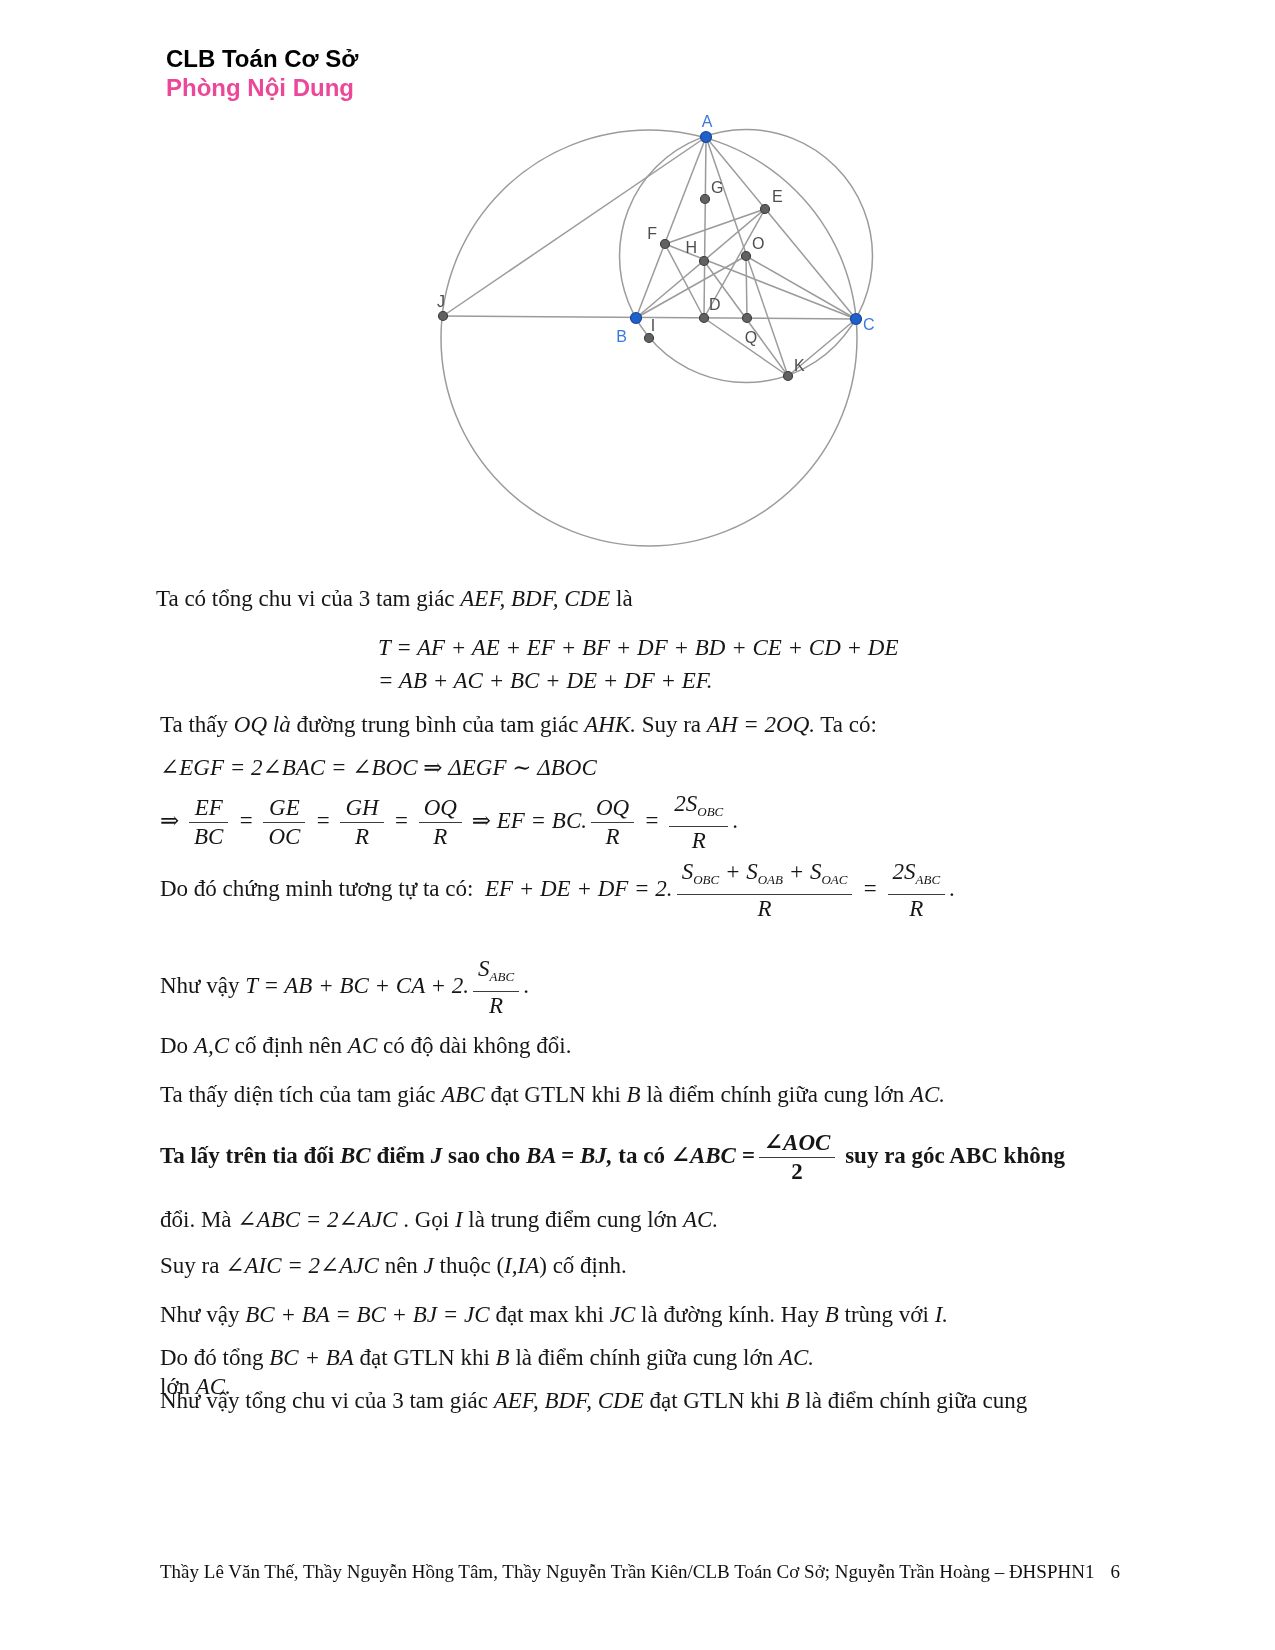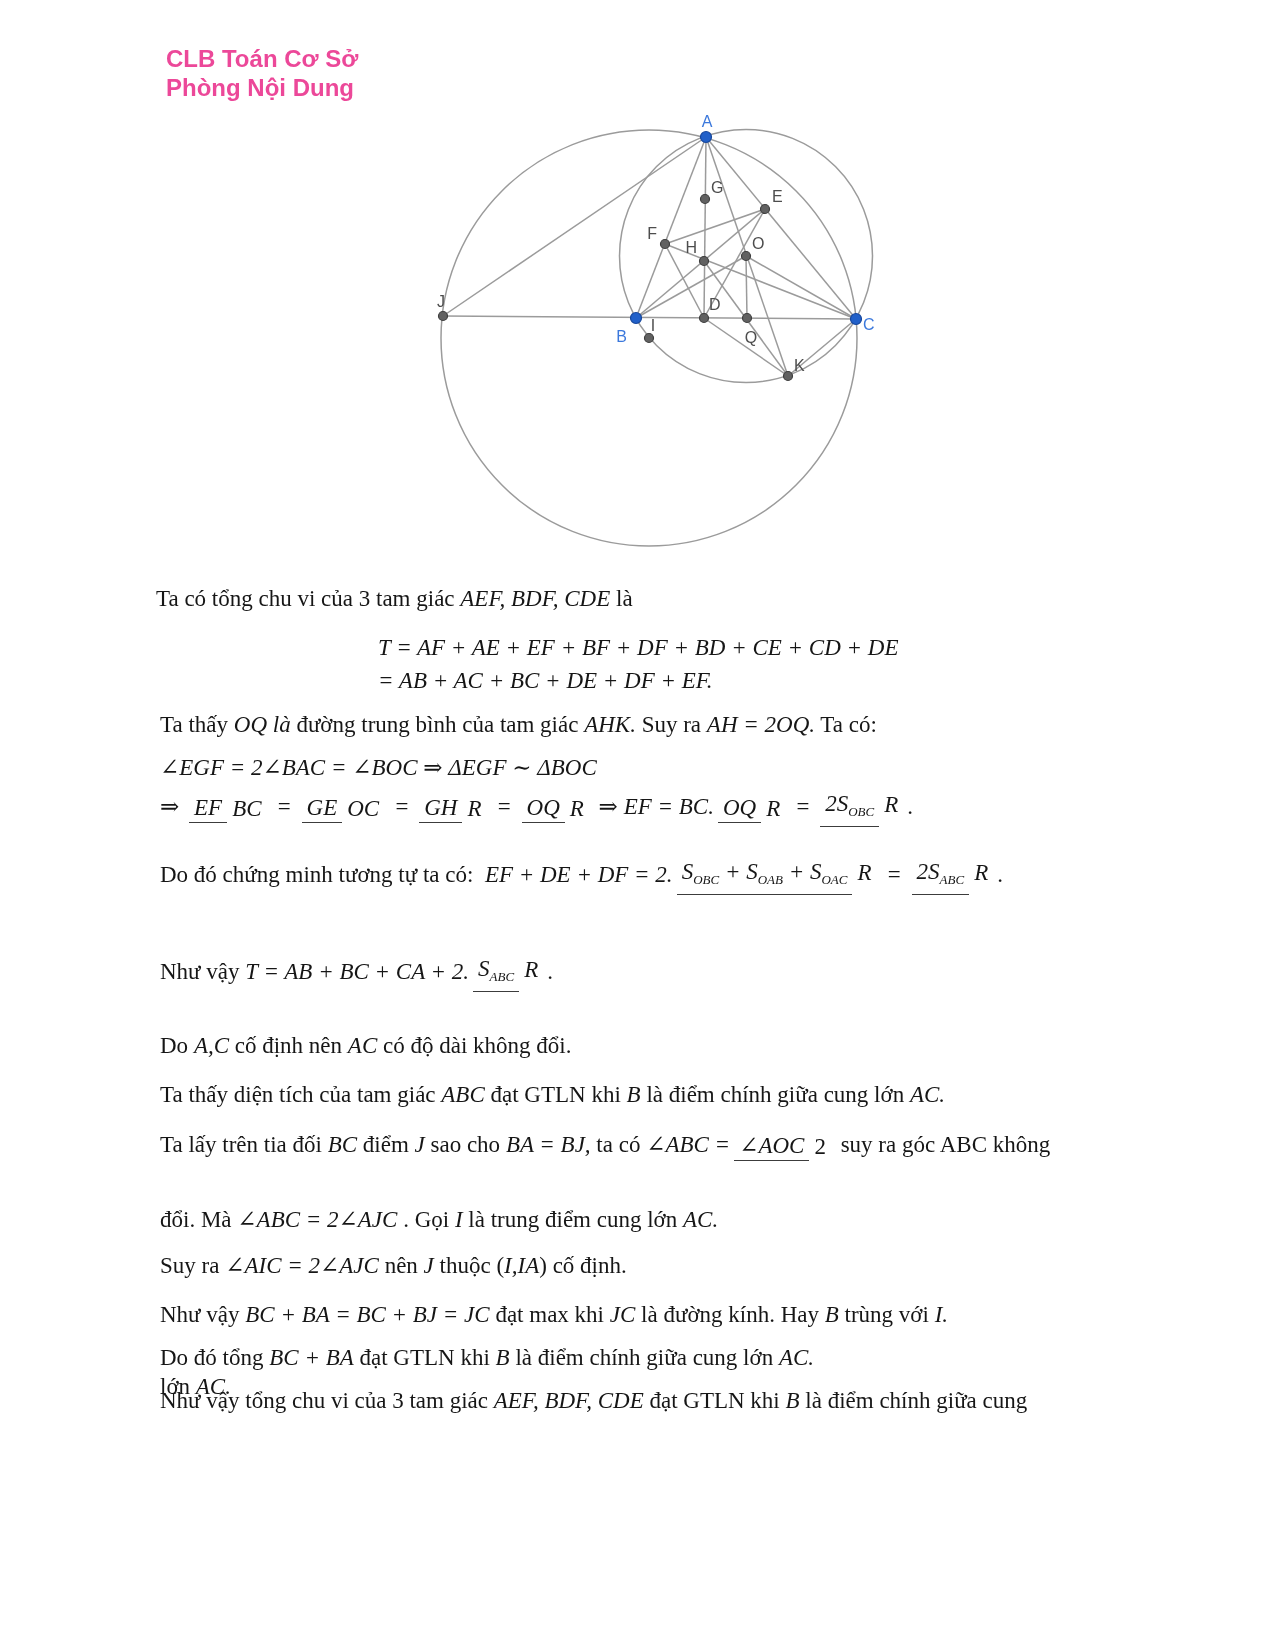--- a/index.html
+++ b/index.html
@@ -9,39 +9,39 @@
     background:#ffffff;
     font-family:"Liberation Serif","DejaVu Serif",serif;
     color:#161616;
     overflow:hidden;
   }
   .header{
     position:absolute;left:166px;top:44px;
     font-family:"Liberation Sans","DejaVu Sans",sans-serif;
     font-weight:700;font-size:24px;line-height:29px;
   }
-  .h-green{color:#ec4899;}
+  .h-green{color:#000000;}
   .h-red{color:#ec4899;}
   #figure-svg{
     position:absolute;left:425px;top:105px;
     width:455px;height:450px;
   }
   .flabel{
     font-family:"Liberation Sans","DejaVu Sans",sans-serif;
     font-size:16px;
   }
   .pline{
     position:absolute;
     white-space:nowrap;
     font-size:23px;line-height:30px;
   }
   .it{font-style:italic;}
   .subs{font-style:italic;font-size:13px;vertical-align:-5px;}
   .frac{
-    display:inline-flex;flex-direction:row;align-items:stretch;
+    display:inline-flex;flex-direction:column;align-items:stretch;
     text-align:center;vertical-align:middle;
     margin:0 4px;line-height:26px;
   }
   .frac .num{padding:0 5px 1px;border-bottom:1.5px solid #3c3c3c;}
   .frac .den{padding:1px 5px 0;}
   .footer{
     position:absolute;left:160px;top:1560px;width:960px;
     display:flex;justify-content:space-between;
     font-size:19px;line-height:24px;color:#111;
   }
@@ -135,26 +135,30 @@
         </span><span class="it"> = </span><span class="frac">
           <span class="num"><span class="it">2S</span><span class="subs">ABC</span></span>
           <span class="den"><span class="it">R</span></span>
         </span><span>.</span></div>
       <div class="pline" style="left: 160px; top: 956px;"><span>Như vậy </span><span class="it">T = AB + BC + CA + 2.</span><span class="frac">
           <span class="num"><span class="it">S</span><span class="subs">ABC</span></span>
           <span class="den"><span class="it">R</span></span>
         </span><span>.</span></div>
       <div class="pline" style="left: 160px; top: 1031px;"><span>Do </span><span class="it">A,C</span><span> cố định nên </span><span class="it">AC</span><span> có độ dài không đổi.</span></div>
       <div class="pline" style="left: 160px; top: 1080px;"><span>Ta thấy diện tích của tam giác </span><span class="it">ABC</span><span> đạt GTLN khi </span><span class="it">B</span><span> là điểm chính giữa cung lớn </span><span class="it">AC.</span></div>
-      <div class="pline" style="left: 160px; top: 1130px;"><span>Ta lấy trên tia đối </span><span class="it">BC</span><span> điểm </span><span class="it">J</span><span> sao cho </span><span class="it">BA = BJ,</span><span> ta có </span><span class="it">∠ABC =</span><span class="frac">
+      <div class="pline" style="left: 160px; top: 1130px; font-weight: bold;"><span>Ta lấy trên tia đối </span><span class="it">BC</span><span> điểm </span><span class="it">J</span><span> sao cho </span><span class="it">BA = BJ,</span><span> ta có </span><span class="it">∠ABC =</span><span class="frac">
           <span class="num"><span class="it">∠AOC</span></span>
           <span class="den"><span>2</span></span>
         </span><span> suy ra góc ABC không</span></div>
       <div class="pline" style="left: 160px; top: 1205px;"><span>đổi. Mà </span><span class="it">∠ABC = 2∠AJC</span><span> . Gọi </span><span class="it">I</span><span> là trung điểm cung lớn </span><span class="it">AC.</span></div>
       <div class="pline" style="left: 160px; top: 1251px;"><span>Suy ra </span><span class="it">∠AIC = 2∠AJC</span><span> nên </span><span class="it">J</span><span> thuộc (</span><span class="it">I,IA</span><span>) cố định.</span></div>
       <div class="pline" style="left: 160px; top: 1300px;"><span>Như vậy </span><span class="it">BC  + BA = BC + BJ = JC</span><span> đạt max khi </span><span class="it">JC</span><span> là đường kính. Hay </span><span class="it">B</span><span> trùng với </span><span class="it">I.</span></div>
       <div class="pline" style="left: 160px; top: 1343px;"><span>Do đó tổng </span><span class="it">BC + BA</span><span> đạt GTLN khi </span><span class="it">B</span><span> là điểm chính giữa cung lớn </span><span class="it">AC.</span></div>
       <div class="pline" style="left: 160px; top: 1386px;"><span>Như vậy tổng chu vi của 3 tam giác </span><span class="it">AEF, BDF, CDE</span><span> đạt GTLN khi </span><span class="it">B</span><span> là điểm chính giữa cung</span></div>
       <div class="pline" style="left: 160px; top: 1360px; margin-top: 12px;"><span>lớn </span><span class="it">AC.</span></div>
     </div>
 
+  <div class="footer">
+    <span>Thầy Lê Văn Thế, Thầy Nguyễn Hồng Tâm, Thầy Nguyễn Trần Kiên/CLB Toán Cơ Sở; Nguyễn Trần Hoàng – ĐHSPHN1</span>
+    <span>6</span>
+  </div>
 
 </div>
 
 </body></html>

